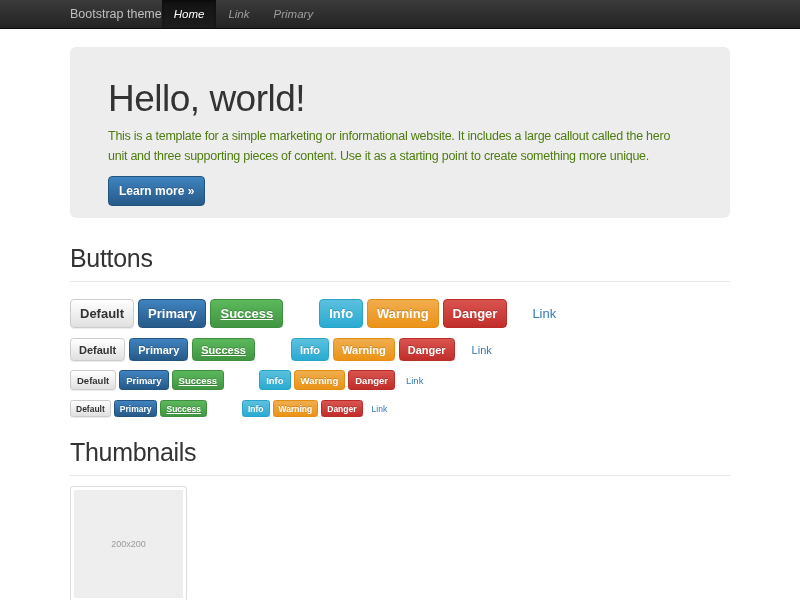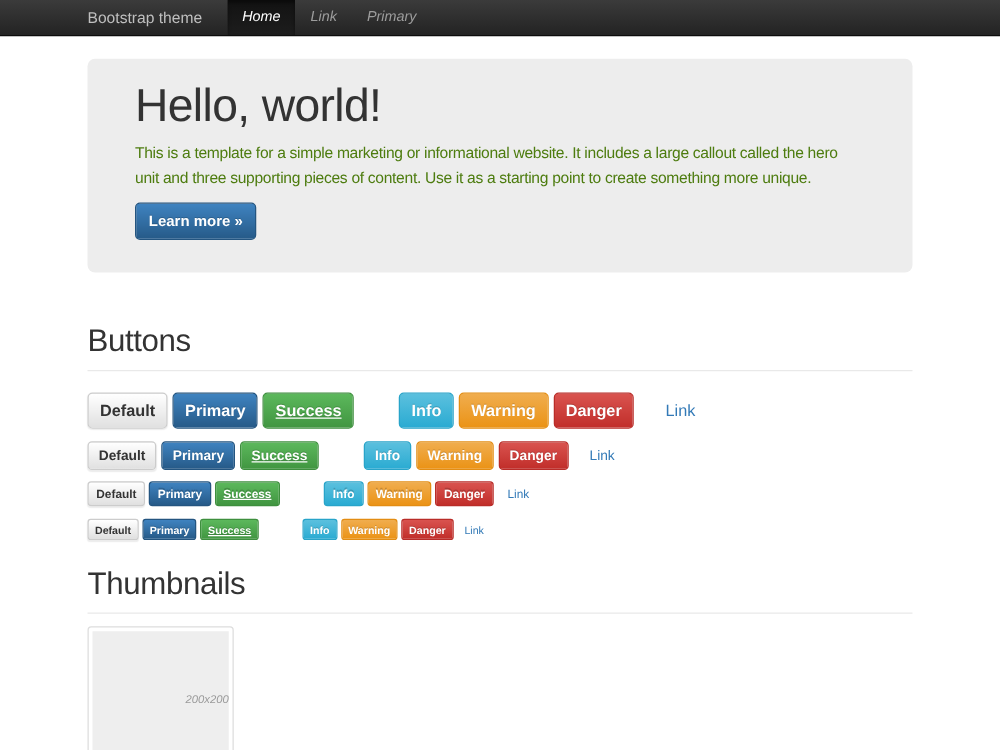--- a/index.html
+++ b/index.html
@@ -3,36 +3,36 @@
 <meta charset="utf-8">
 <style>
   * { margin:0; padding:0; box-sizing:border-box; }
   html,body { width:800px; height:600px; overflow:hidden; background:#fff;
     font-family:"Liberation Sans", sans-serif; }
 
   
   .navbar { height:29px; background:linear-gradient(#3b3b3b,#232323);
     border-bottom:1px solid #0c0c0c; display:flex; align-items:stretch; }
   .navbar-inner { width:660px; margin:0 auto; display:flex; align-items:stretch; }
-  .brand { color:#bfbfbf; font-size:12.5px; line-height:28px; padding-right:20px;
+  .brand { color:#bfbfbf; font-size:12.5px; line-height:28px; 
     text-decoration:none; display:block; }
   .nav { display:flex; list-style:none;font-style:italic; }
   .nav-item { color:#9d9d9d; font-size:11.5px; line-height:28px; padding:0 12px;
     text-decoration:none; display:flex; align-items:center; gap:5px; }
   .nav-item.active { color:#ffffff; background:linear-gradient(#121212,#1d1d1d);
     box-shadow:inset 0 2px 3px rgba(0,0,0,.45); }
   .caret { width:0; height:0; border-left:3.5px solid transparent;
     border-right:3.5px solid transparent; border-top:4px solid #9d9d9d;
     display:inline-block; margin-top:1px; }
 
   .container { width:660px; margin:0 auto; }
 
   
   .jumbotron { margin-top:18px; background:#ededed; border-radius:6px;
-    padding:19px 38px 23px 38px; height:171px; }
+    padding:33px 38px 23px 38px; height:171px; }
   .jumbotron h1 { font-size:37px; font-weight:500; color:#333; line-height:1;
     margin-bottom:9px; letter-spacing:-0.5px; }
   .jumbotron p { font-size:12.5px; letter-spacing:-0.25px; color:#4d7c0f;
     line-height:20px; margin-top:5px; margin-bottom:10px; max-width:588px; }
 
   
   .btn { display:inline-block; border:1px solid transparent; cursor:pointer;
     font-family:"Liberation Sans",sans-serif; font-weight:bold; color:#fff;
     text-shadow:0 -1px 0 rgba(0,0,0,.18); white-space:nowrap; }
   .b-default { background:linear-gradient(#ffffff,#e0e0e0); border-color:#ccc;
@@ -42,42 +42,42 @@
   .b-info    { background:linear-gradient(#5bc0de,#2aabd2); border-color:#28a4c9;margin-left:32px; }
   .b-warning { background:linear-gradient(#f0ad4e,#eb9316); border-color:#e38d13; }
   .b-danger  { background:linear-gradient(#d9534f,#c12e2a); border-color:#b92c28; }
   .b-link { background:none; border:none; color:#337ab7; text-shadow:none;
     font-weight:500; cursor:pointer; }
 
   .btn-cta { font-size:12px; padding:7px 10px; border-radius:4px; margin-top:0; }
 
   .page-header { border-bottom:1px solid #e9e9e9; padding-bottom:8px; }
   .page-header h2 { font-size:25px; font-weight:500; color:#333; letter-spacing:-0.3px; }
-  .ph-buttons { margin-top:41px; }
+  .ph-buttons { margin-top:26px; }
   .ph-thumbs  { margin-top:21px; }
 
   .btn-row { display:flex; align-items:center; }
   .row-lg { margin-top:17px; gap:4px; }
   .row-md { margin-top:10px; gap:4px; }
   .row-sm { margin-top:9px;  gap:3px; }
   .row-xs { margin-top:10px; gap:3px; }
   .row-lg .btn { font-size:13px;  padding:6px 9px;   border-radius:4px; }
   .row-md .btn { font-size:11px;  padding:4.5px 8px; border-radius:3.5px; }
   .row-sm .btn { font-size:9.5px; padding:3.5px 6px; border-radius:3px; }
   .row-xs .btn { font-size:8.5px; padding:2.5px 5px; border-radius:2.5px; }
   .row-lg .b-link { margin-left:12px; }
   .row-md .b-link { margin-left:5px; }
   .row-sm .b-link { margin-left:2px; }
   .row-xs .b-link { margin-left:1px; }
 
   
   .thumbnail { margin-top:10px; width:117px; height:116px; background:#fff;
     border:1px solid #ddd; border-radius:3px; padding:3px; display:block; }
   .thumb-placeholder { width:100%; height:100%; background:#eee; display:flex;
-    align-items:center; justify-content:flex-end;font-style:italic; }
+    align-items:center; justify-content:center; }
   .thumb-placeholder span { color:#9a9a9a; font-size:9px; }
 </style>
 </head>
 <body>
 
 <nav class="navbar">
   <div class="navbar-inner">
     <a class="brand">Bootstrap theme</a>
     <div class="nav">
       <a class="nav-item active">Home</a>

